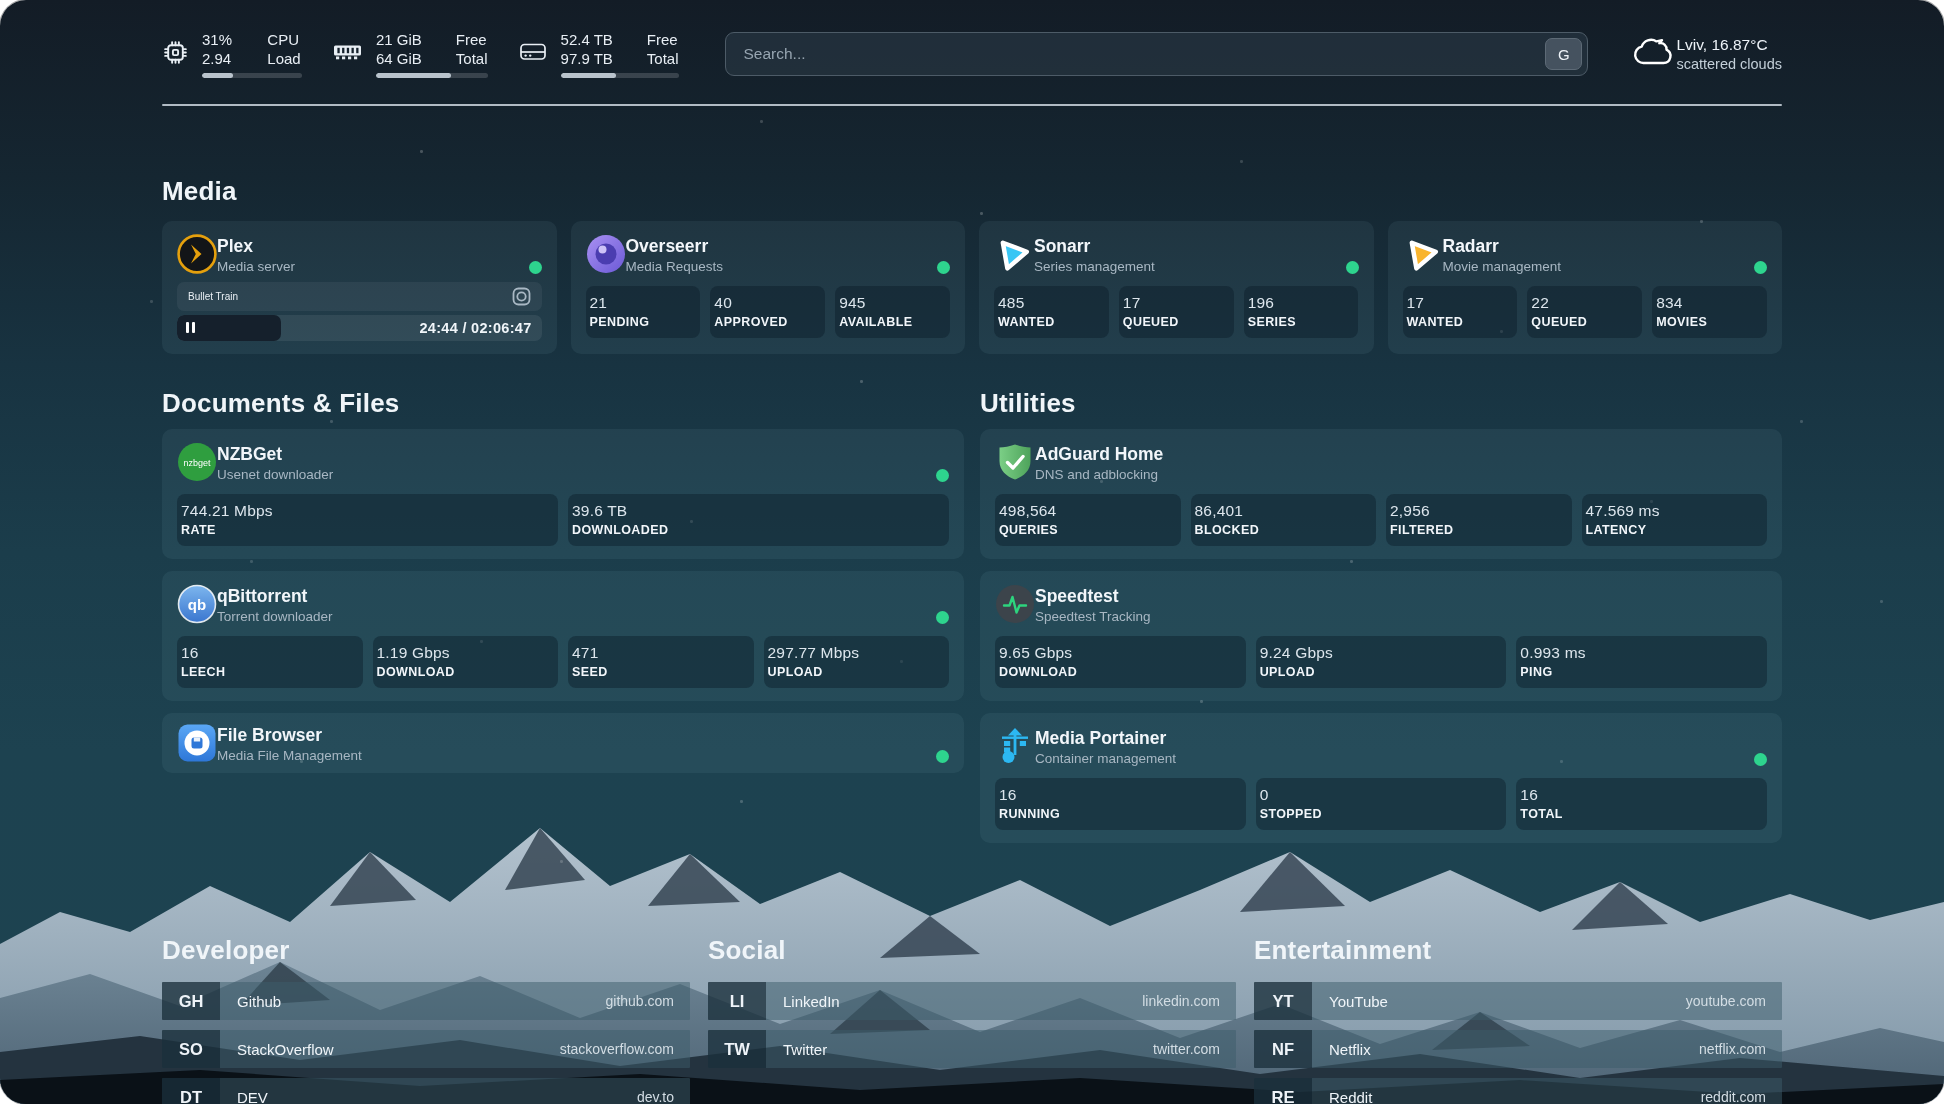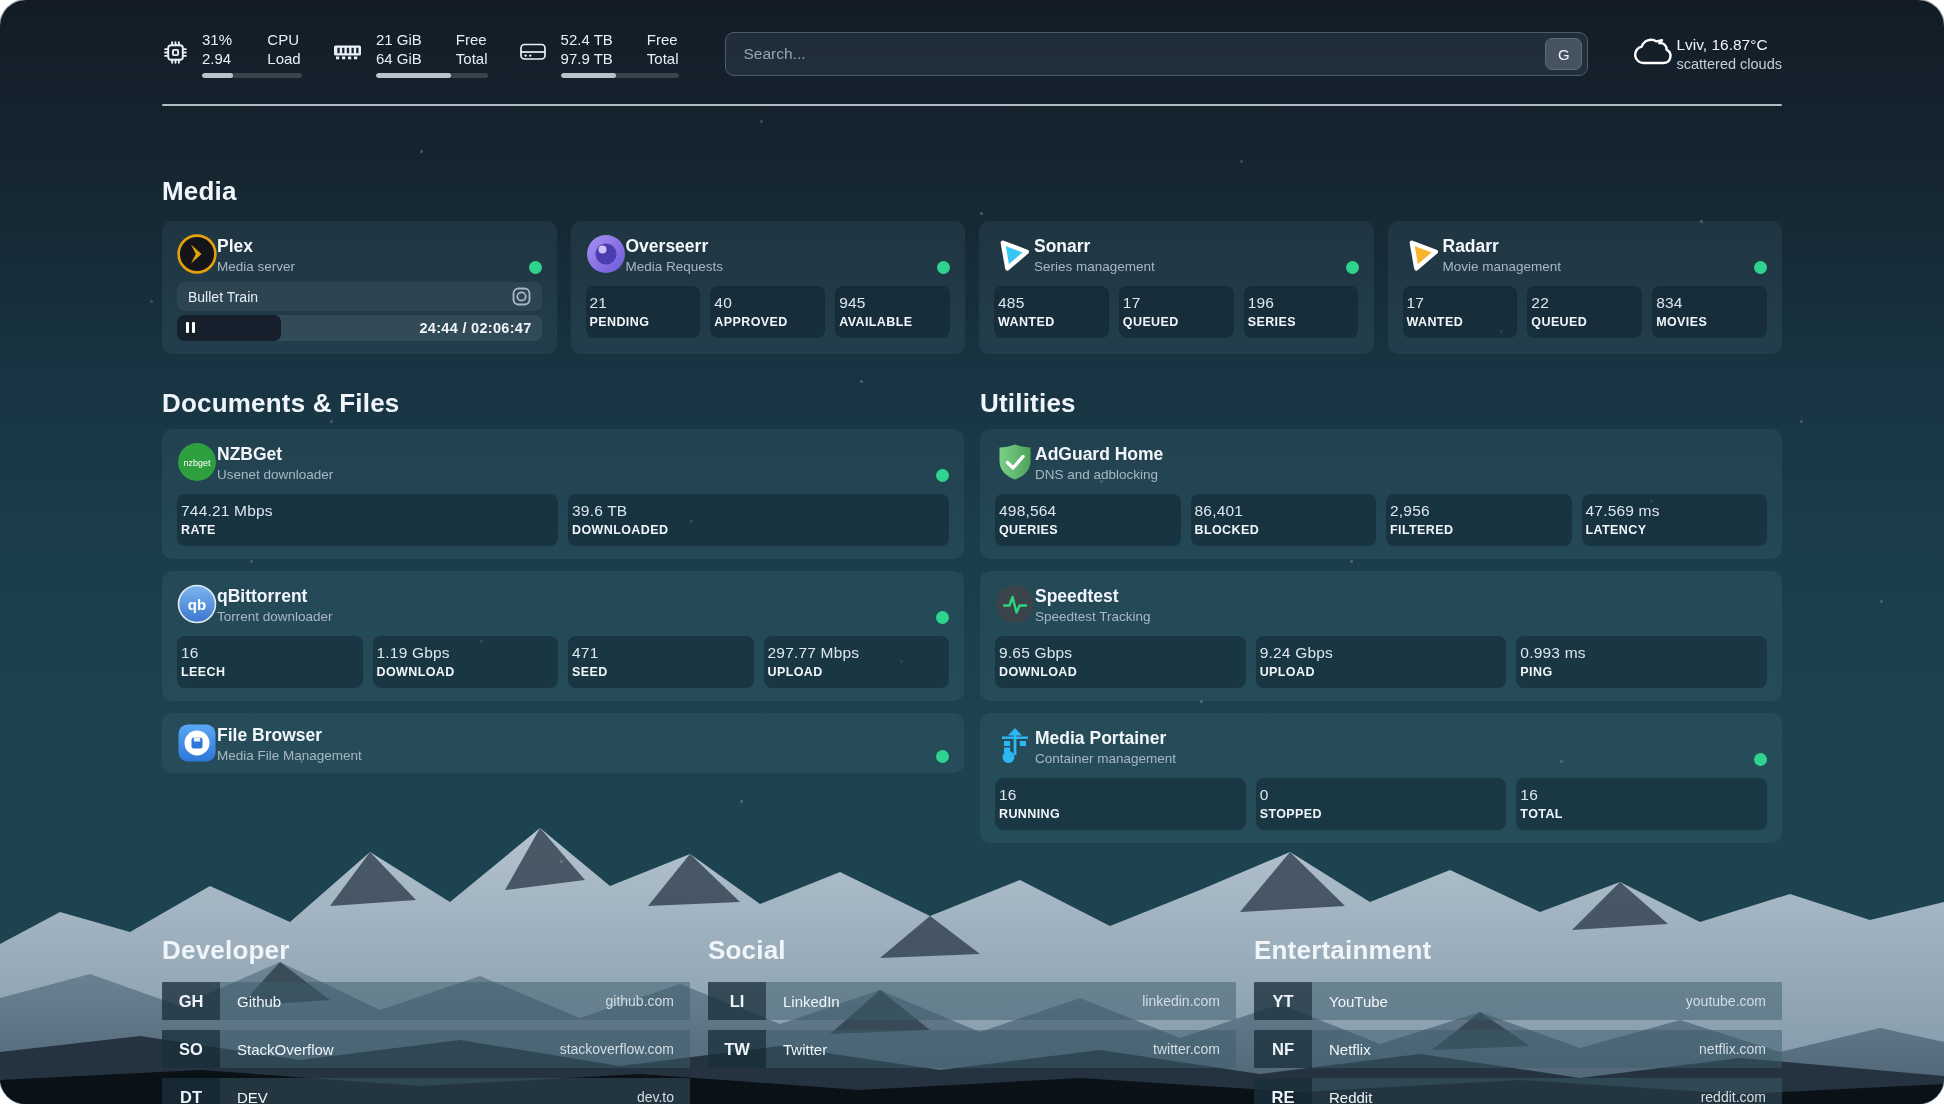--- a/index.html
+++ b/index.html
@@ -55,21 +55,21 @@
   .dot{margin-left:auto;width:13px;height:13px;border-radius:50%;background:#2ed48e;flex:0 0 13px;}
   .stats{display:flex;gap:10px;margin-top:12px;}
   .stat{flex:1;background:rgba(10,27,37,.42);border-radius:8px;text-align:left;padding:8px 4px 9px;}
   .stat-value{font-size:15.5px;color:#dde6ed;letter-spacing:.2px;}
   .stat-label{font-size:12.5px;font-weight:700;color:#f2f6fa;margin-top:3px;letter-spacing:.4px;}
   .card.slim{padding:10px 15px;}
 
   
   .media-block{margin-top:8px;}
   .np-title{display:flex;align-items:center;height:29px;background:rgba(255,255,255,.055);border-radius:7px;
-    padding:0 11px;font-size:14px;color:#e9eff4;gap:36px;}
+    padding:0 11px;font-size:10px;color:#e9eff4;gap:36px;}
   .np-title .cam{margin-left:auto;display:flex;}
   .np-progress{margin-top:4px;height:26px;border-radius:7px;background:rgba(255,255,255,.075);
     position:relative;display:flex;align-items:center;overflow:hidden;}
   .np-played{height:100%;background:#15202c;border-radius:7px;display:flex;align-items:center;padding-left:9px;}
   .pb{width:3px;height:11px;background:#fff;border-radius:1px;margin-right:3px;display:inline-block;}
   .np-time{position:absolute;right:10px;font-size:14.5px;font-weight:600;color:#f0f5f9;letter-spacing:.3px;}
 
   .two-col{display:grid;grid-template-columns:1fr 1fr;gap:16px;margin-top:34px;align-items:start;}
   .col-cards{display:flex;flex-direction:column;gap:12px;margin-top:10px;}
 

